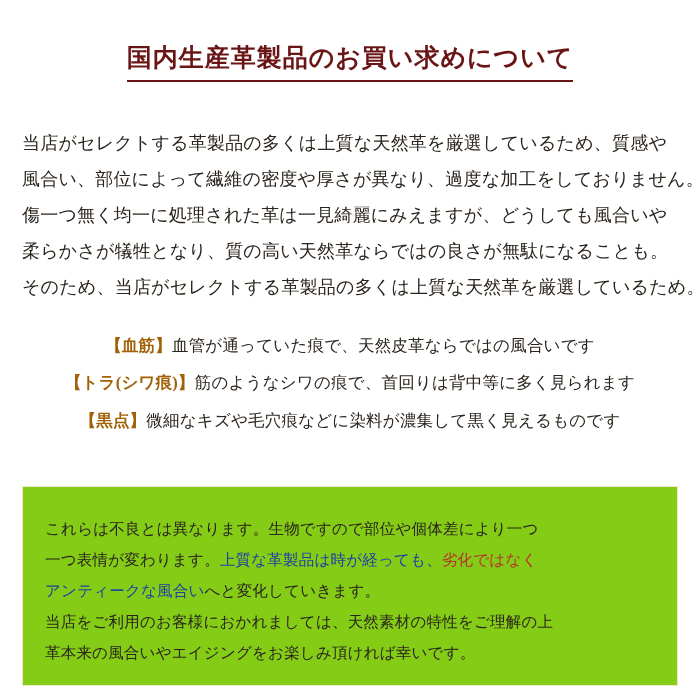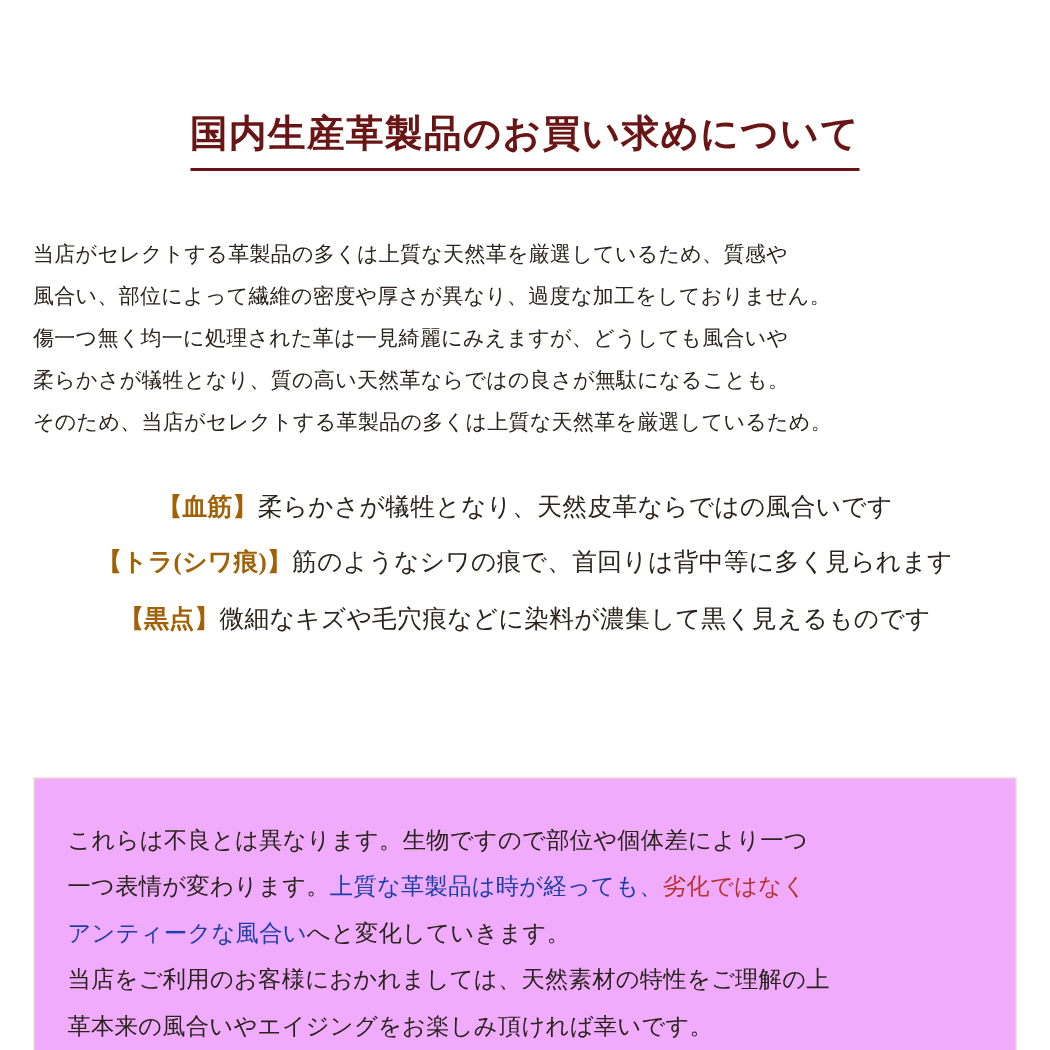--- a/index.html
+++ b/index.html
@@ -18,37 +18,36 @@
     position: relative;
     width: 700px;
     height: 700px;
     box-sizing: border-box;
   }
 
   
   .title-wrap {
     padding: 26px 0 0 0;
     text-align: center;
-    margin-top: 32px;
   }
   .title {
     display: inline-block;
     font-size: 25px;
     font-weight: bold;
     letter-spacing: 1px;
     color: #6a1515;
     padding-bottom: 7px;
     border-bottom: 2px solid #6a1515;
     line-height: 1.2;
   }
 
   
   .intro {
     margin: 26px 22px 0 22px;
-    font-size: 14px;
+    font-size: 18px;
     line-height: 2.0;
     color: #2b241d;
     letter-spacing: 0.2px;
   }
   .intro p {
     margin: 0;
     white-space: nowrap;
   }
 
   
@@ -69,21 +68,21 @@
     color: #a16207;
     font-weight: bold;
   }
 
   
   .note {
     position: absolute;
     left: 22px;
     right: 22px;
     bottom: 14px;
-    background: #f0abfc;
+    background: #84cc16;
     border: 1px solid #efe7cf;
     box-sizing: border-box;
     padding: 26px 22px 22px 22px;
     height: 200px;
   }
   .note p {
     margin: 0;
     font-size: 15.5px;
     line-height: 2.0;
     color: #2b241d;
@@ -110,21 +109,21 @@
   <div class="intro">
     <p>当店がセレクトする革製品の多くは上質な天然革を厳選しているため、質感や</p>
     <p>風合い、部位によって繊維の密度や厚さが異なり、過度な加工をしておりません。</p>
     <p>傷一つ無く均一に処理された革は一見綺麗にみえますが、どうしても風合いや</p>
     <p>柔らかさが犠牲となり、質の高い天然革ならではの良さが無駄になることも。</p>
     <p>そのため、当店がセレクトする革製品の多くは上質な天然革を厳選しているため。</p>
   </div>
 
   <ul class="features">
     <li>
-      <span class="ftag">【血筋】</span><span>柔らかさが犠牲となり、天然皮革ならではの風合いです</span>
+      <span class="ftag">【血筋】</span><span>血管が通っていた痕で、天然皮革ならではの風合いです</span>
     </li>
     <li>
       <span class="ftag">【トラ(シワ痕)】</span><span>筋のようなシワの痕で、首回りは背中等に多く見られます</span>
     </li>
     <li>
       <span class="ftag">【黒点】</span><span>微細なキズや毛穴痕などに染料が濃集して黒く見えるものです</span>
     </li>
   </ul>
 
   <div class="note">

